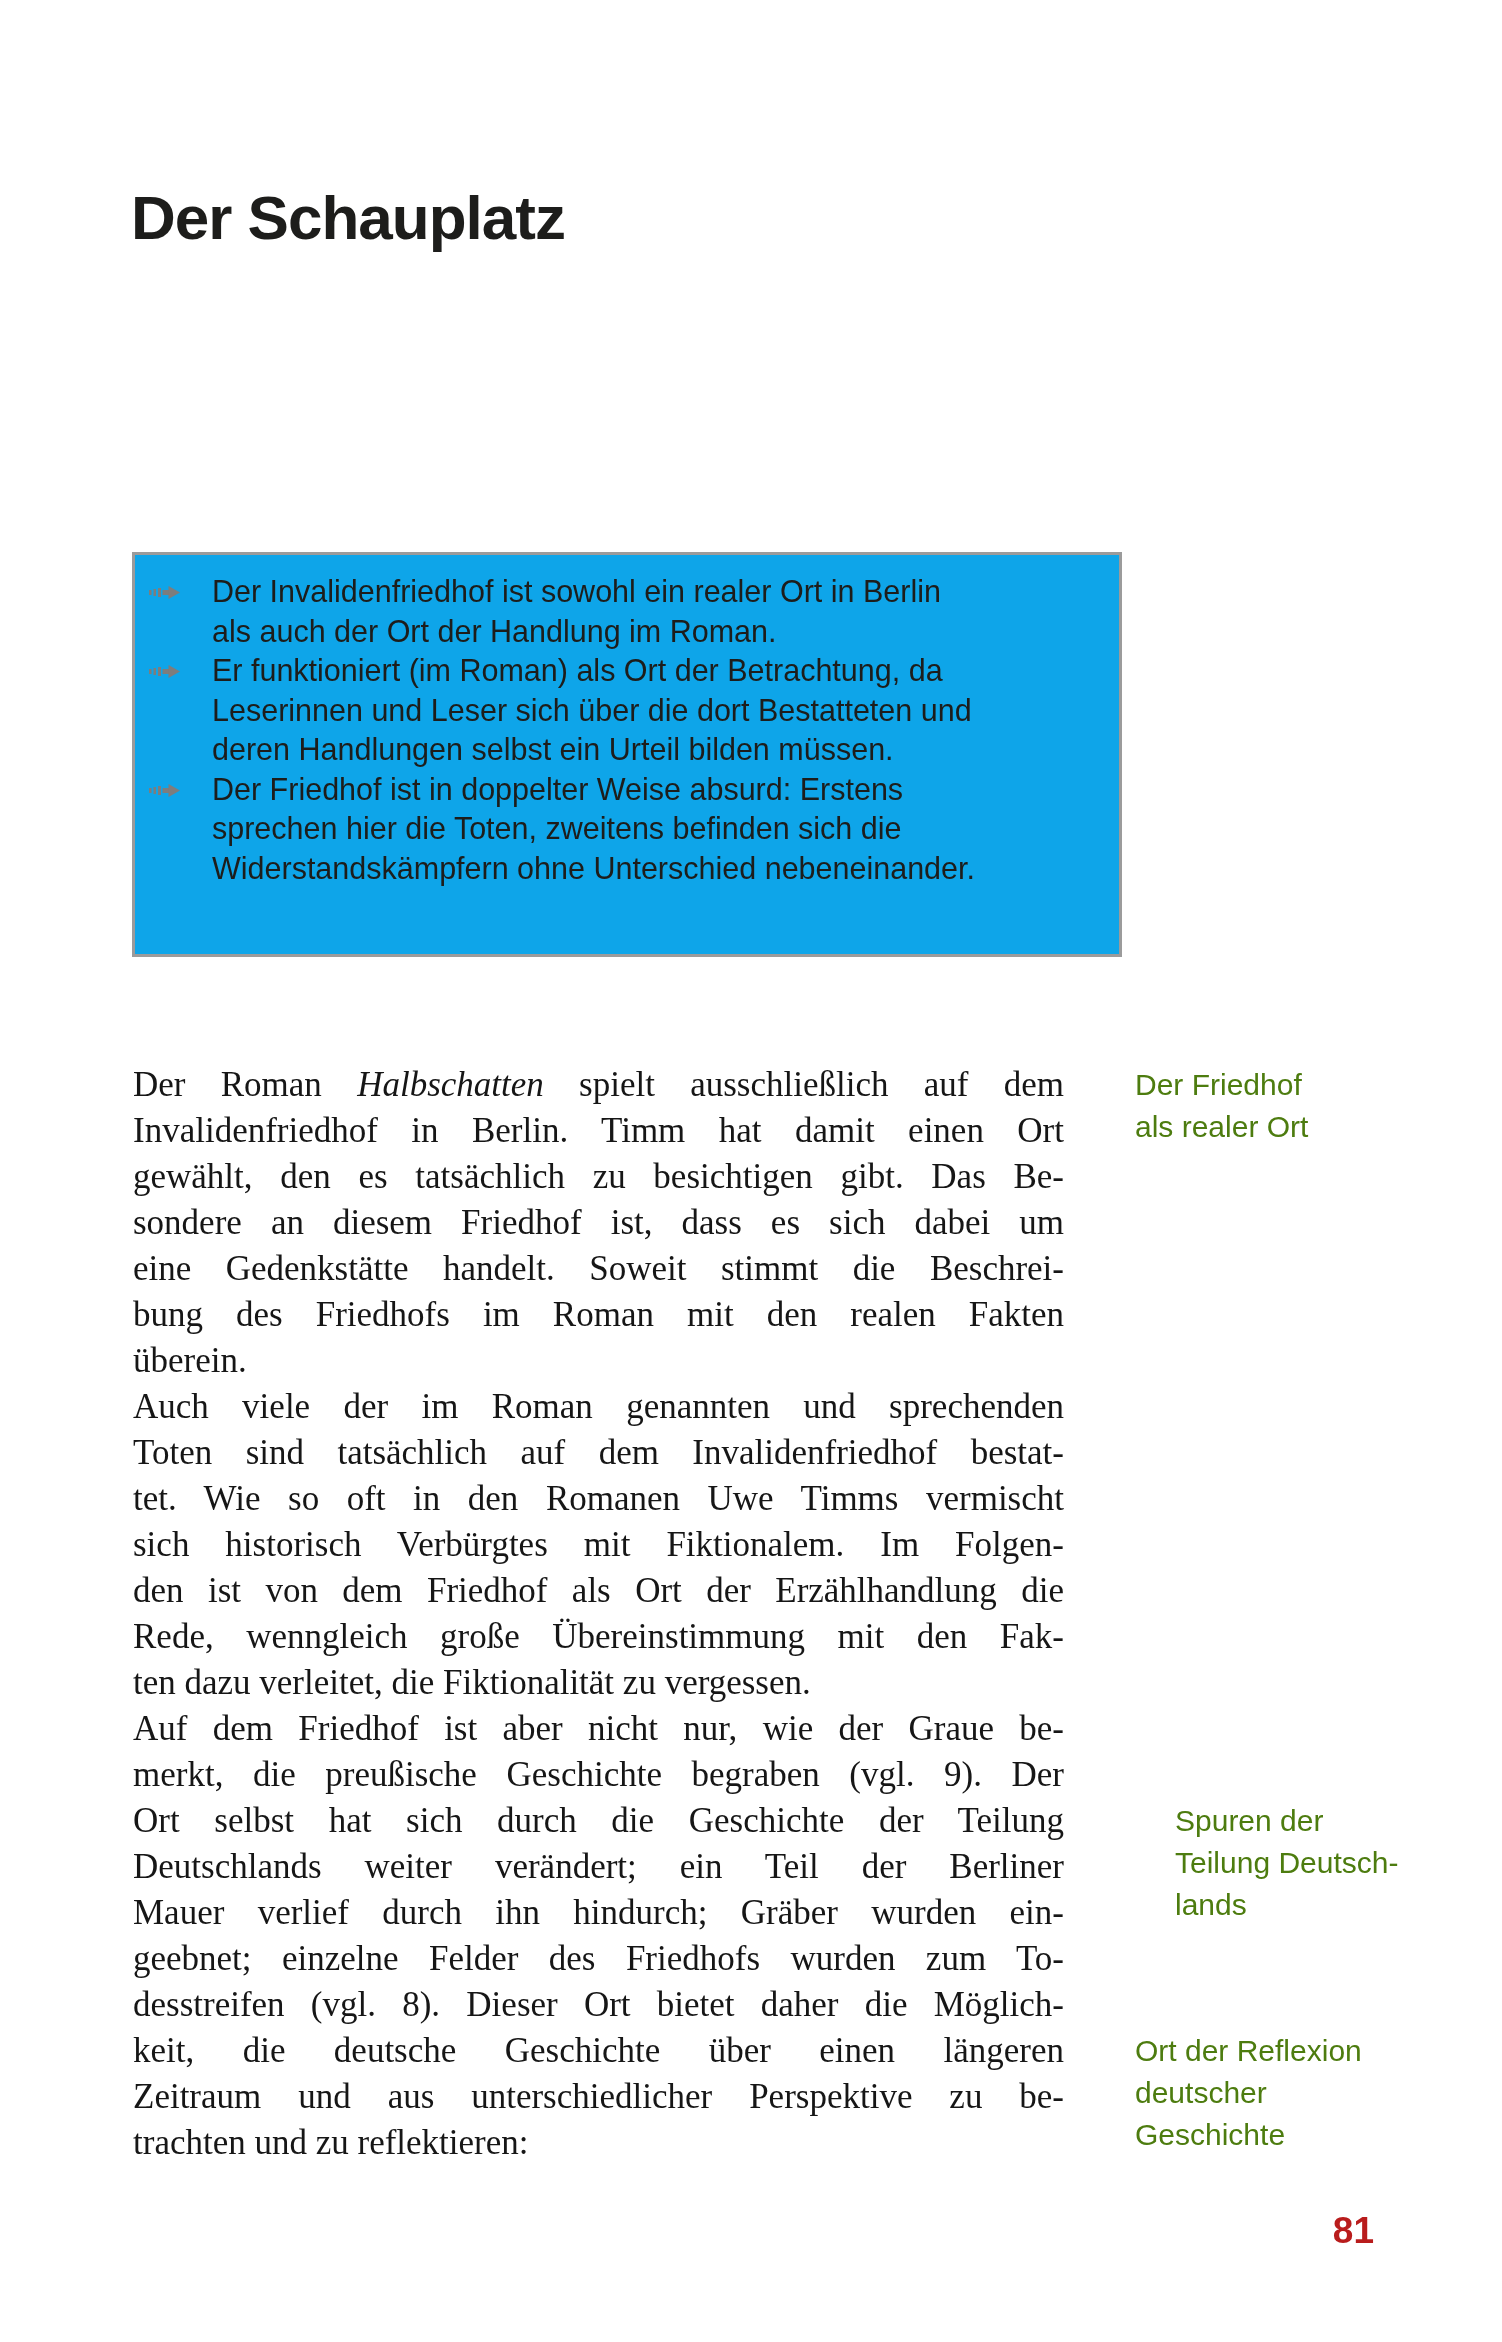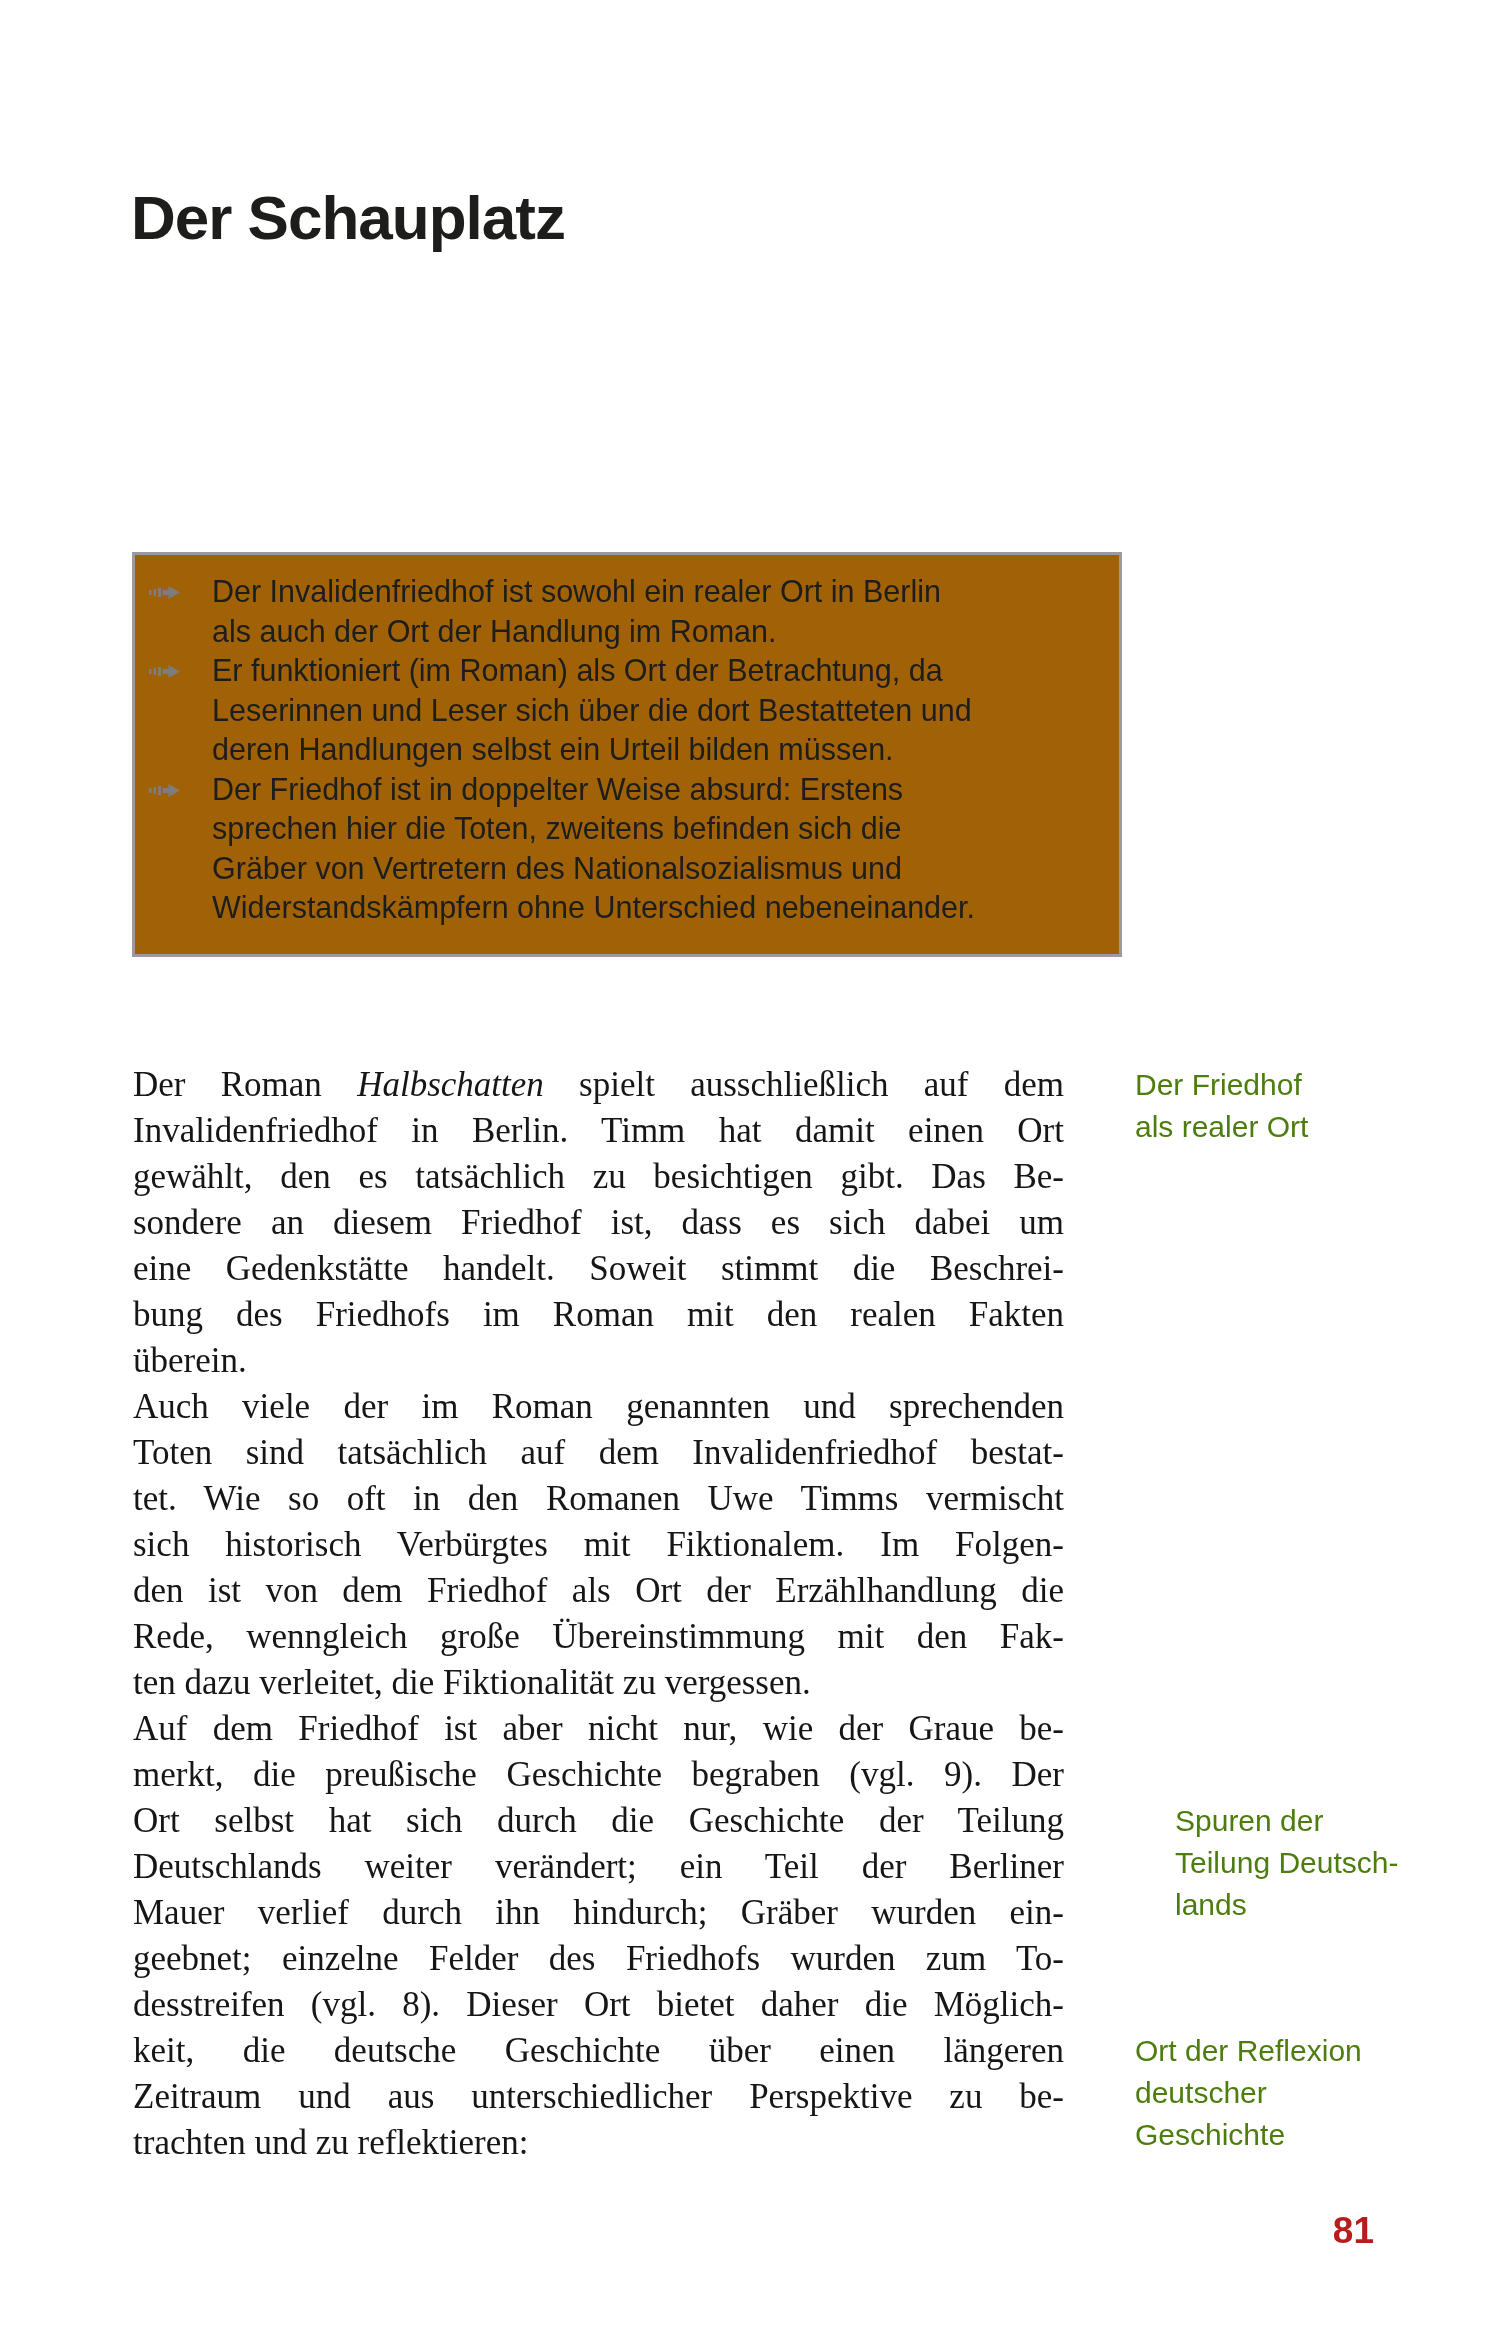--- a/index.html
+++ b/index.html
@@ -14,21 +14,21 @@
     font-size:62px; font-weight:700; letter-spacing:-1px; color:#1d1d1b;
   }
   .subtitle {
     position:absolute; left:131px; top:364px; margin:0;
     font-size:44px; font-weight:400; color:#6c6c6c; line-height:62px;
   }
 
   
   .summary-box {
     position:absolute; left:132px; top:552px; width:990px; height:405px;
-    box-sizing:border-box; border:3px solid #9b9b9b; background:#a16207;
+    box-sizing:border-box; border:3px solid #9b9b9b; background:#0ea5e9;
     padding:17px 14px 0 0;
   }
   .bullet-row { display:flex; align-items:flex-start; }
   .bullet-icon { flex:none; width:77px; padding-left:14px; padding-top:13px; box-sizing:border-box; }
   .bullet-icon svg { display:block; }
   .bullet-text { font-size:30.5px; line-height:39.5px; color:#1d1d1b; }
 
   
   .sidebar-label {
     position:absolute; left:1125px; top:551px; width:268px; height:405px;
@@ -108,21 +108,20 @@
               <rect x="0" y="10" width="5" height="10" fill="#7d7d7d"></rect>
               <rect x="9" y="8" width="5" height="14" fill="#7d7d7d"></rect>
               <rect x="18" y="6" width="6" height="18" fill="#7d7d7d"></rect>
               <rect x="27" y="10" width="14" height="10" fill="#7d7d7d"></rect>
               <polygon points="39,2 62,15 39,28" fill="#7d7d7d"></polygon>
             </svg>
           </span>
           <div class="bullet-text">
             <div>Der Friedhof ist in doppelter Weise absurd: Erstens</div>
             <div>sprechen hier die Toten, zweitens befinden sich die</div>
-            <div>Gräber von Vertretern des Nationalsozialismus und</div>
             <div>Widerstandskämpfern ohne Unterschied nebeneinander.</div>
           </div>
         </div>
       </div>
   </div>
 
 
   <div class="body-text" id="body-text">
       <div class="paragraph">
         <div class="bline"><span>Der Roman </span><i>Halbschatten</i><span> spielt ausschließlich auf dem</span></div>

